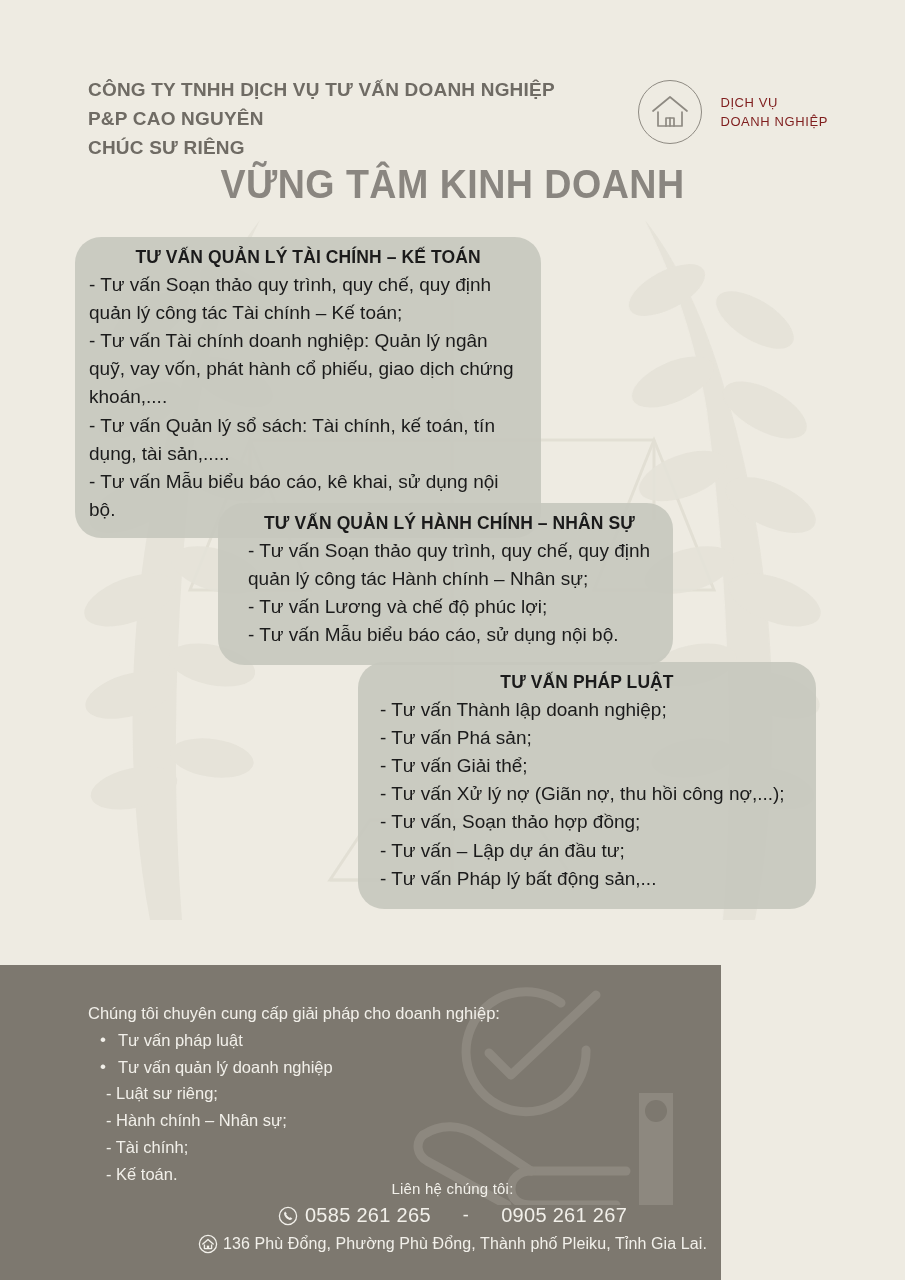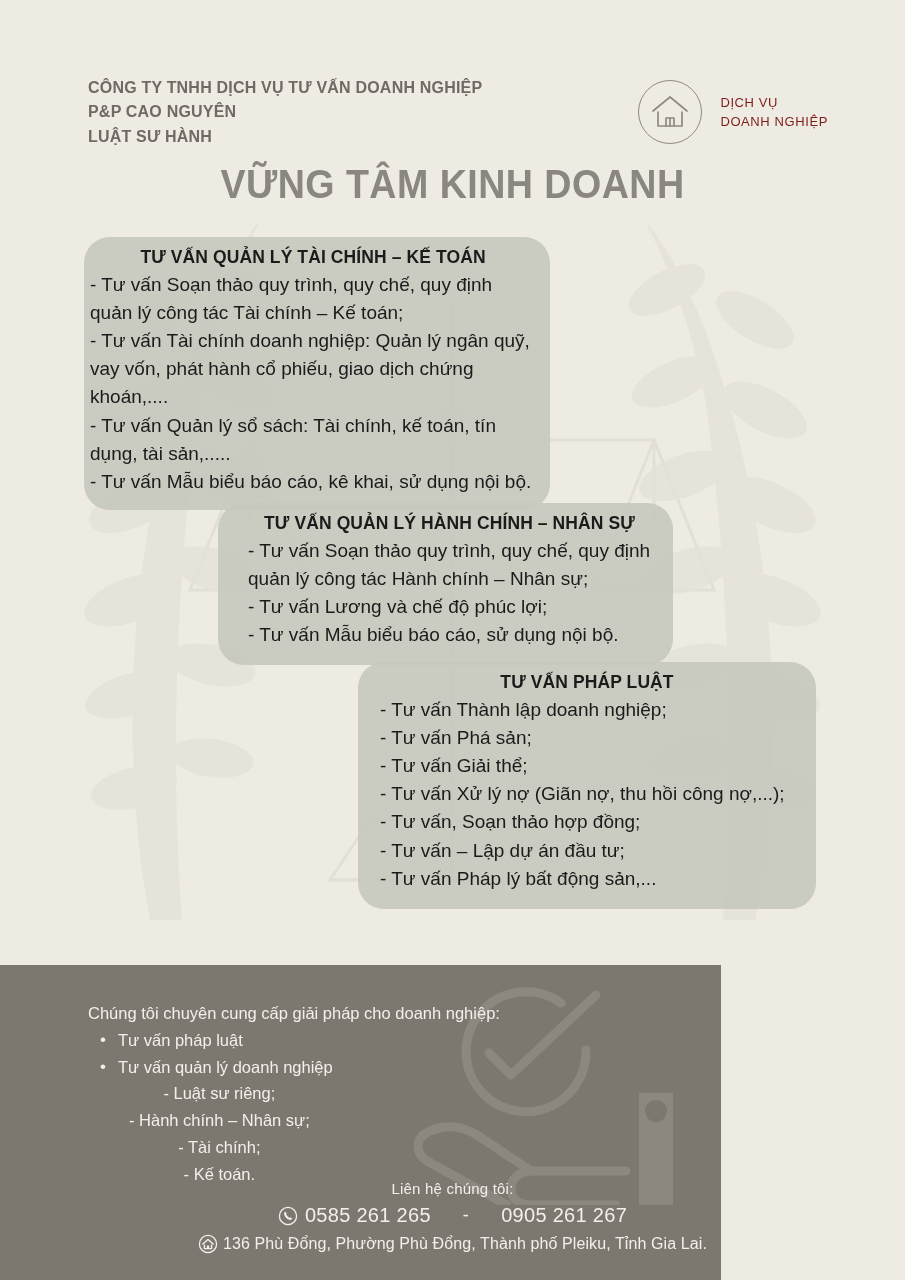--- a/index.html
+++ b/index.html
@@ -40,21 +40,21 @@
     position: absolute;
     left: 88px;
     top: 76px;
     width: 740px;
     display: flex;
     align-items: flex-start;
     justify-content: space-between;
   }
   .company-lines {
     color: #6f6b64;
-    font-size: 16px;
+    font-size: 19px;
     font-weight: bold;
     line-height: 1.52;
     letter-spacing: 0.2px;
     white-space: nowrap;
   }
   .brandmark {
     display: flex;
     align-items: center;
     gap: 18px;
     margin-top: 4px;
@@ -108,21 +108,21 @@
     white-space: nowrap;
   }
   .card-body {
     font-size: 19px;
     line-height: 1.48;
   }
   .card-body p {
     margin: 0;
   }
 
-  #card-1 { left: 84px;  top: 237px; width: 466px; padding: 10px 14px 14px 6px; }
+  #card-1 { left: 75px;  top: 237px; width: 466px; padding: 10px 14px 14px 14px; }
   #card-2 { left: 218px; top: 503px; width: 455px; padding: 10px 16px 16px 24px; }
   #card-3 { left: 358px; top: 662px; width: 458px; padding: 10px 16px 16px 16px; }
 
   #card-2 .card-body,
   #card-3 .card-body { padding-left: 6px; }
 
   
   .footer {
     position: absolute;
     left: 0;
@@ -164,21 +164,20 @@
   }
   .footer-list li.bullet::before {
     content: "\2022";
     position: absolute;
     left: 12px;
     top: -1px;
     font-size: 17px;
   }
   .footer-list li.dash {
     padding-left: 18px;
-    text-align: center;
   }
 
   .contact-block {
     position: absolute;
     left: 0;
     top: 215px;
     width: 905px;
     text-align: center;
   }
   .contact-heading {
@@ -265,21 +264,21 @@
           <ellipse cx="102" cy="598" rx="42" ry="19" transform="rotate(8 102 598)"></ellipse>
         </g>
       </g>
     </g>
   </svg>
 
   <div class="header">
     <div class="company-lines">
       <div>CÔNG TY TNHH DỊCH VỤ TƯ VẤN DOANH NGHIỆP</div>
       <div>P&amp;P CAO NGUYÊN</div>
-      <div>LUẬT SƯ HÀNH</div>
+      <div>CHÚC SƯ RIÊNG</div>
     </div>
 
     <div class="brandmark">
       <div class="brand-circle">
         <svg width="40" height="38" viewBox="0 0 40 38" aria-hidden="true">
           <g fill="none" stroke="#8e8a82" stroke-width="1.7" stroke-linejoin="round" stroke-linecap="round">
             <path d="M3 18 L20 4 L37 18"></path>
             <path d="M8 19 L8 33 L32 33 L32 19"></path>
             <path d="M16 33 L16 25 L20 25 L20 33"></path>
             <path d="M20 25 L24 25 L24 33"></path>

